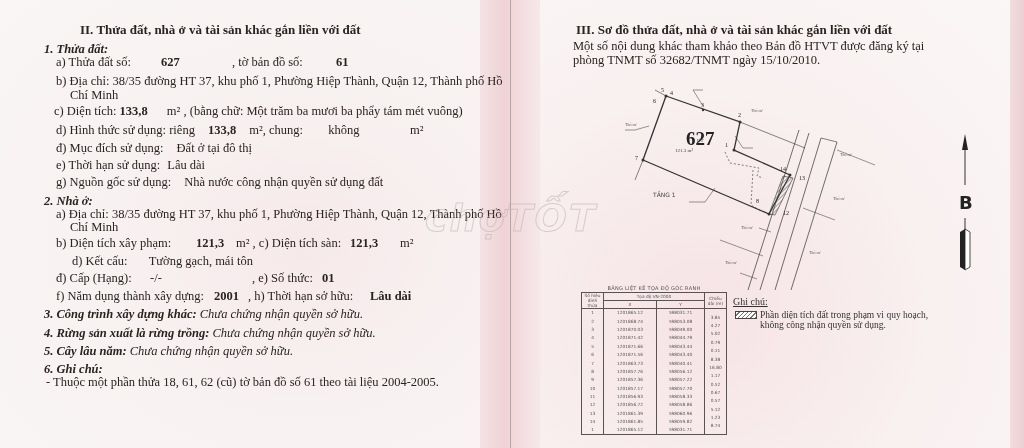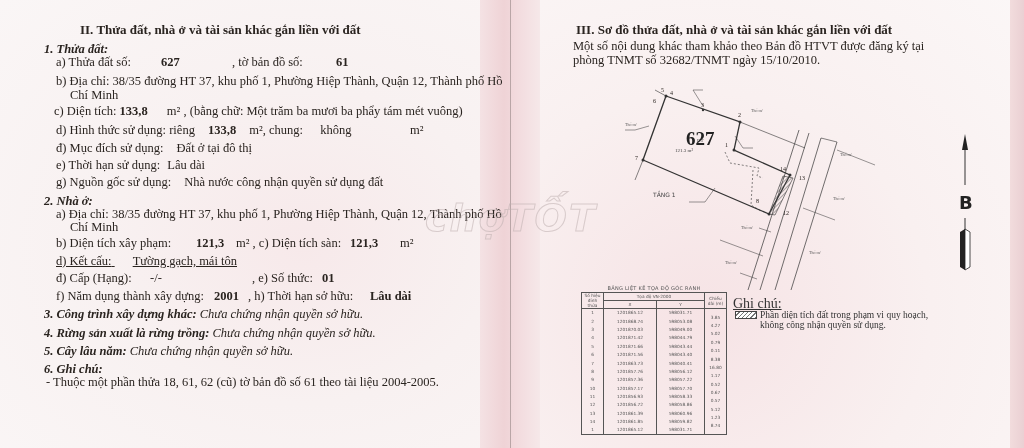--- a/index.html
+++ b/index.html
@@ -65,21 +65,21 @@
   }
   table.coords th, table.coords td {
     border-left: 1px solid #555; border-right: 1px solid #555;
     padding: 0 1px; text-align: center; height: 8.4px; font-weight: normal;
   }
   table.coords thead th { border: 1px solid #555; height: 8px; }
   table.coords tbody tr:last-child td { border-bottom: 1px solid #555; }
   table.coords td.len { position: relative; top: -4px; }
 
   .notes-title {
-    position: absolute; left: 733px; top: 296px; font-size: 14px; text-decoration: underline; color: #333;
+    position: absolute; left: 733px; top: 296px; font-size: 10px; text-decoration: underline; color: #333;
   }
   .legend-swatch {
     position: absolute; left: 735px; top: 311px; width: 22px; height: 8px;
     border: 1px solid #444;
     background: repeating-linear-gradient(135deg, #fff 0 2px, #777 2px 3px);
   }
   .notes-text { position: absolute; left: 760px; top: 310px; font-size: 9.5px; line-height: 10px; color: #333; }
 </style>
 </head>
 <body>
@@ -108,21 +108,21 @@
 <div class="line" style="left:54px; top:104px;">
   <span>c) Diện tích:</span>
   <span class="b">133,8</span>
   <span style="margin-left:16px;">m²</span>
   <span>, (bằng chữ: Một trăm ba mươi ba phẩy tám mét vuông)</span>
 </div>
 <div class="line" style="left:56px; top:123px;">
   <span>d) Hình thức sử dụng: riêng</span>
   <span class="b" style="margin-left:10px;">133,8</span>
   <span style="margin-left:10px;">m², chung:</span>
-  <span style="margin-left:14px;">không</span>
+  <span style="margin-left:22px;">không</span>
   <span style="position:absolute; left:354px;">m²</span>
 </div>
 <div class="line" style="left:56px; top:141px;">
   <span>đ) Mục đích sử dụng:</span>
   <span style="margin-left:10px;">Đất ở tại đô thị</span>
 </div>
 <div class="line" style="left:56px; top:158px;">
   <span>e) Thời hạn sử dụng:</span>
   <span style="margin-left:4px;">Lâu dài</span>
 </div>
@@ -137,21 +137,21 @@
   <span>38/35 đường HT 37, khu phố 1, Phường Hiệp Thành, Quận 12, Thành phố Hồ</span>
 </div>
 <div class="line" style="left:70px; top:220px;">Chí Minh</div>
 <div class="line" style="left:56px; top:236px;">
   <span>b) Diện tích xây phạm:</span>
   <span class="b" style="position:absolute; left:140px;">121,3</span>
   <span style="position:absolute; left:180px;">m² , c) Diện tích sàn:</span>
   <span class="b" style="position:absolute; left:294px;">121,3</span>
   <span style="position:absolute; left:344px;">m²</span>
 </div>
-<div class="line" style="left:56px; top:254px;text-decoration:underline;">
+<div class="line" style="left:72px; top:254px;">
   <span>d) Kết cấu:</span>
   <span style="margin-left:18px;">Tường gạch, mái tôn</span>
 </div>
 <div class="line" style="left:56px; top:271px;">
   <span>đ) Cấp (Hạng):</span>
   <span style="position:absolute; left:94px;">-/-</span>
   <span style="position:absolute; left:196px;">, e) Số thức:</span>
   <span class="b" style="position:absolute; left:266px;">01</span>
 </div>
 <div class="line" style="left:56px; top:289px;">

